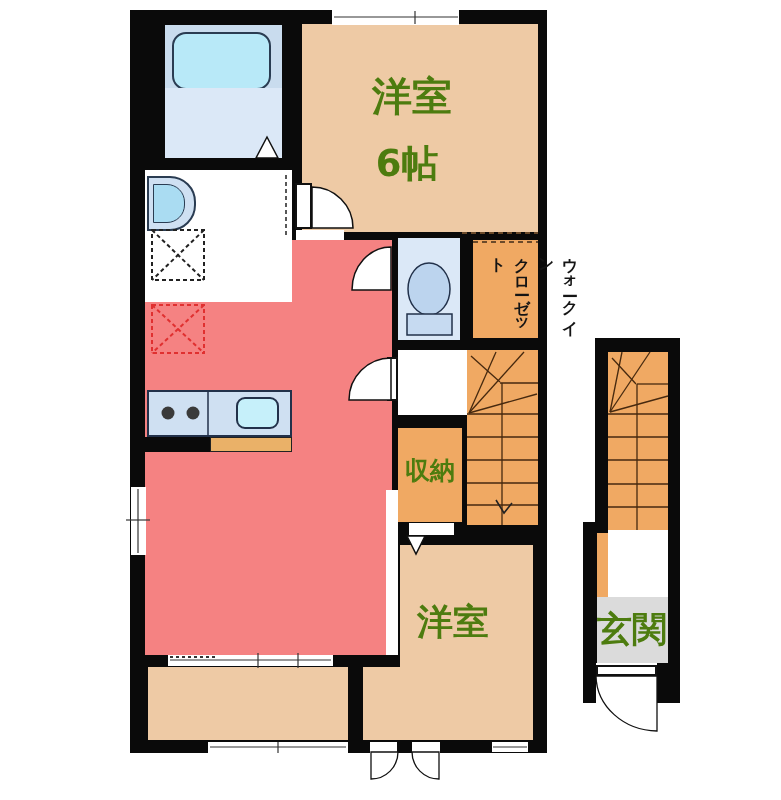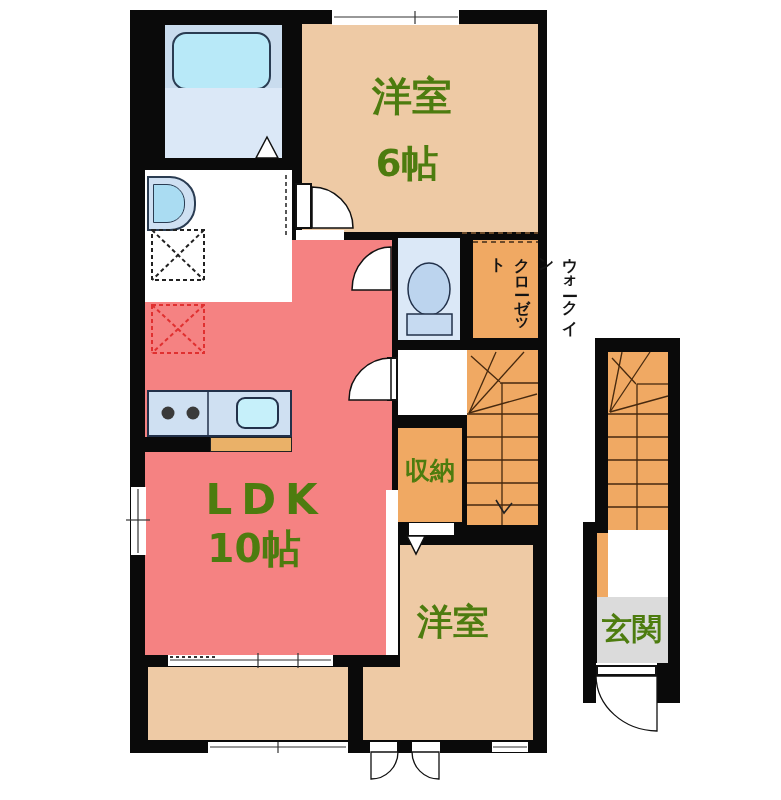--- a/index.html
+++ b/index.html
@@ -173,21 +173,19 @@
       <line x1="210" y1="747" x2="346" y2="747"></line>
         <line x1="278" y1="742" x2="278" y2="753"></line>
       <line x1="493" y1="747" x2="527" y2="747"></line>
     </g>
     <line x1="170" y1="657" x2="215" y2="657" stroke="#333" stroke-width="2" stroke-dasharray="3 3"></line>
   </svg>
 
   <div class="abs lbl" style="left:412px;top:96px;font-size:40px;">洋室</div>
   <div class="abs lbl" style="left:407px;top:145px;font-size:37px;margin-top:19px;">6帖</div>
 
-  <div class="abs lbl" style="left:266px;top:500px;font-size:42px;letter-spacing:9px;">LDK</div>
-  <div class="abs lbl" style="left:254px;top:549px;font-size:39px;">10帖</div>
 
   <div class="abs lbl" style="left:453px;top:622px;font-size:36px;">洋室</div>
 
 
-  <div class="abs lbl" style="left:632px;top:629px;font-size:30px;">玄関</div>
+  <div class="abs lbl" style="left:632px;top:629px;font-size:35px;">玄関</div>
 
 </div>
 
 </body></html>

